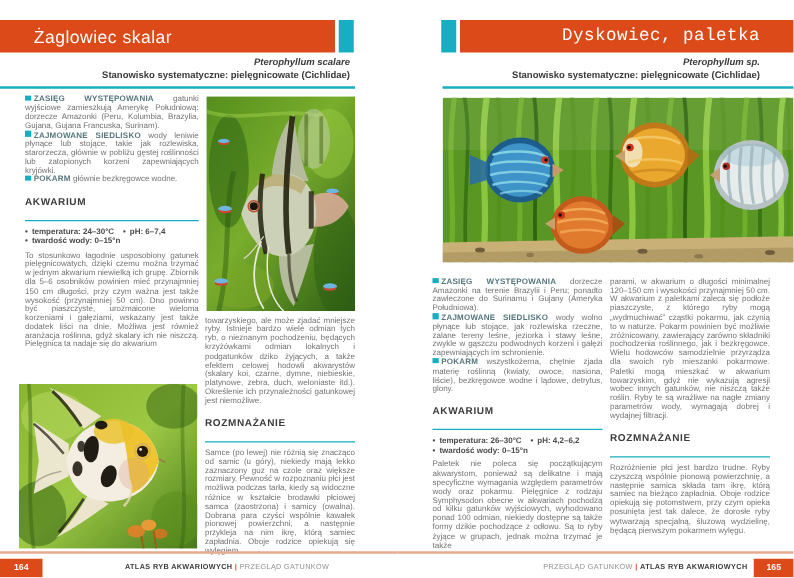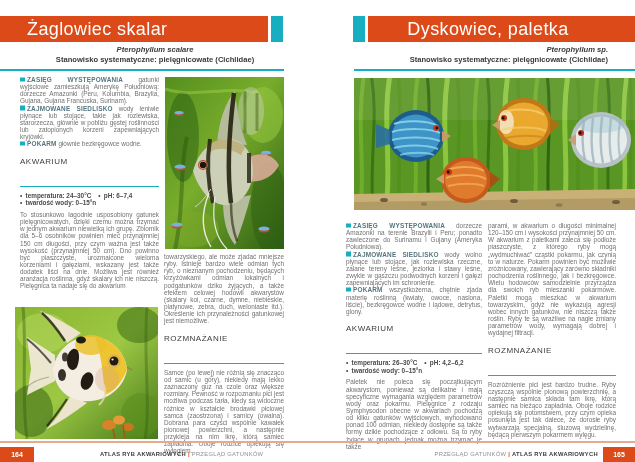--- a/index.html
+++ b/index.html
@@ -6,48 +6,48 @@
   .spread{position:relative;width:635px;height:462px;background:#ffffff;overflow:hidden;
           font-family:"Liberation Sans",sans-serif;}
   .page{position:absolute;top:0;height:462px;}
   .page-left{left:0;width:318px;}
   .page-right{left:318px;width:317px;}
 
   
   .hdr{position:absolute;top:16px;height:26px;background:#db4a18;}
   .hdr-l{left:0;width:268px;}
   .hdr-r{left:50px;right:0;}
-  .hdr-title{display:block;line-height:26px;color:#ffffff;font-size:18px;letter-spacing:.4px;font-weight:500;}
+  .hdr-title{display:block;line-height:26px;color:#ffffff;font-size:14px;letter-spacing:.4px;font-weight:500;}
   .hdr-l .hdr-title{padding-left:27px;text-align:left;}
-  .hdr-r .hdr-title{padding-right:27px;text-align:center;}
+  .hdr-r .hdr-title{padding-right:27px;text-align:right;font-family:Liberation Mono, monospace;}
   .sq{position:absolute;top:16px;width:12px;height:26px;background:#16aec0;}
   .sq-l{left:271px;} .sq-r{left:35px;}
 
   .species{position:absolute;top:45px;color:#3a3a3a;}
-  .species-l{left:30px;width:250px;text-align:center;}
+  .species-l{left:30px;width:250px;text-align:right;}
   .species-r{right:27px;width:260px;text-align:right;}
   .sp-name{font-size:7.6px;font-weight:bold;font-style:italic;line-height:10px;}
   .sp-tax{font-size:7.6px;font-weight:bold;line-height:10px;}
 
   .rule{position:absolute;top:69px;height:2px;background:#16aec0;}
   .rule-l{left:0;width:284px;}
   .rule-r{left:36px;width:281px;}
 
   
   .col{position:absolute;color:#717171;font-size:6.4px;line-height:7.15px;text-align:justify;}
   .colA{left:20px;top:76px;width:139px;}
   .colB{left:164px;top:253px;width:120px;}
   .colC{left:28px;top:222px;width:136px;}
   .colD{left:170px;top:222px;width:128px;}
   .col p{margin:0;}
   .facts{margin:0;}
   .mk{display:inline-block;width:4.5px;height:4.5px;background:#16aec0;margin-right:2.5px;transform:translateY(-.5px);}
   .flabel{color:#55767e;font-weight:bold;letter-spacing:.2px;}
-  .sect{margin:10px 0 5px 0;font-size:8px;font-weight:normal;color:#3c3c3c;letter-spacing:.5px;
-        border-bottom:1.5px solid #16aec0;padding-bottom:21px;text-align:left;}
+  .sect{margin:10px 0 5px 0;font-size:8px;font-weight:bold;color:#3c3c3c;letter-spacing:.5px;
+        border-bottom:1.5px solid #16aec0;padding-bottom:11px;text-align:left;}
   .specs{font-weight:bold;color:#4a4a4a;line-height:7.6px;margin:0 0 4px 0 !important;text-align:left;}
   .spec{margin-right:7px;white-space:nowrap;}
   .dot{font-style:normal;margin-right:1.5px;}
   .body-p{margin:0;}
 
   
   .photo{position:absolute;margin:0;padding:0;overflow:hidden;}
   .photo svg{display:block;width:100%;height:100%;}
   .photo-angel{left:165px;top:77px;width:119px;height:172px;}
   .photo-koi{left:15px;top:307px;width:143px;height:132px;}

